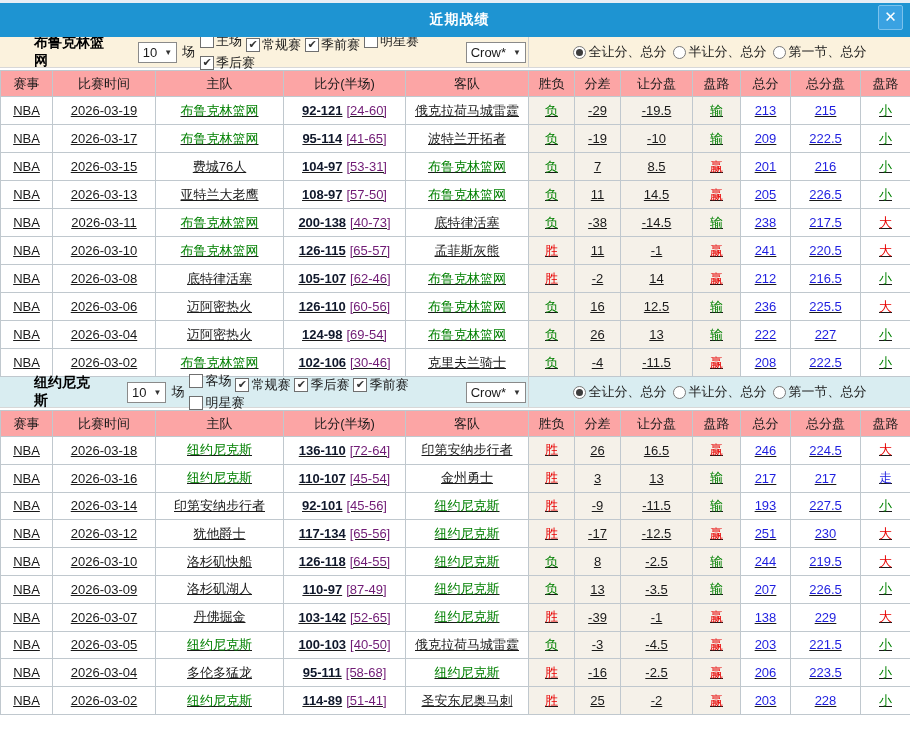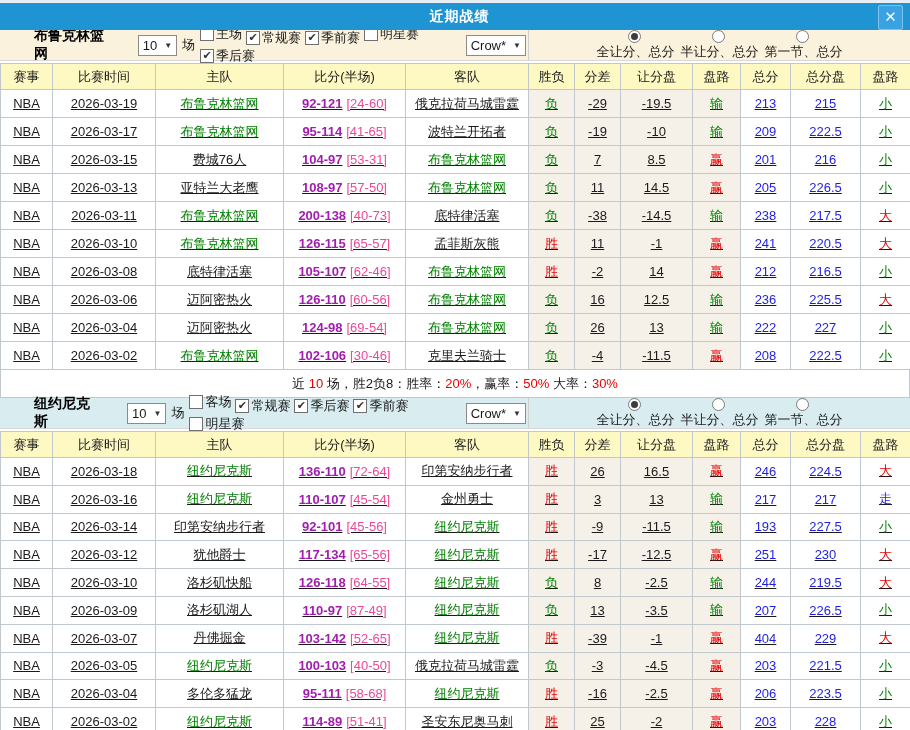--- a/index.html
+++ b/index.html
@@ -4,21 +4,21 @@
 <style>
   html,body{margin:0;padding:0;}
   body{
     width:910px;height:730px;overflow:hidden;background:#fff;
     font-family:"Liberation Sans","DejaVu Sans",sans-serif;
     font-size:13px;color:#1a1a1a;
   }
   .app{width:910px;height:730px;position:relative;}
   .topstrip{height:3px;background:#e7eef5;}
   
-  .titlebar{height:27px;background:#1e94d2;position:relative;display:flex;align-items:center;justify-content:center;padding-left:9px;}
+  .titlebar{height:34px;background:#1e94d2;position:relative;display:flex;align-items:center;justify-content:center;padding-left:9px;}
   .titlebar .title{color:#fff;font-weight:bold;font-size:14px;letter-spacing:1px;}
   .closebtn{
     position:absolute;right:7px;top:2px;width:23px;height:23px;
     background:#3aa2e2;border:1px solid #7cc2ec;border-radius:2px;
     color:#fff;font-weight:bold;font-size:15px;line-height:22px;text-align:center;cursor:pointer;
   }
   
   .controlbar{height:30px;display:flex;border-bottom:1px solid #d8d8d8;}
   .cb-left{width:528px;display:flex;align-items:center;border-right:1px solid #cfcfcf;}
   .cb-right{flex:1;display:flex;align-items:center;justify-content:center;}
@@ -27,42 +27,42 @@
     display:inline-flex;align-items:center;background:#fff;border:1px solid #8a8a8a;
     height:19px;padding:0 4px;margin:0 2px;font-size:13px;cursor:pointer;
   }
   .sel .caret{font-size:8px;color:#333;margin-left:7px;}
   .lbl{margin:0 1px 0 3px;}
   .chkwrap{display:inline-flex;align-items:center;margin-left:4px;cursor:pointer;}
   .chk{
     display:inline-block;width:12px;height:12px;border:1px solid #6f6f6f;background:#fff;
     font-size:11px;line-height:11px;text-align:center;color:#333;font-weight:bold;margin-right:2px;
   }
-  .radwrap{display:inline-flex;align-items:center;margin:16px 3px;cursor:pointer;flex-direction:column;}
+  .radwrap{display:inline-flex;align-items:center;margin:16px 3px;cursor:pointer;}
   .rad{
     display:inline-block;width:11px;height:11px;border:1px solid #7a7a7a;border-radius:50%;
     background:#fff;margin-right:3px;position:relative;
   }
   .rad.on::after{
     content:"";position:absolute;left:2px;top:2px;width:7px;height:7px;border-radius:50%;background:#3c3c3c;
   }
   
   .tablegap{height:2px;background:#fff;}
   table{width:910px;border-collapse:collapse;table-layout:fixed;}
   th,td{border:1px solid #c0c8ce;text-align:center;padding:0;overflow:hidden;white-space:nowrap;}
-  thead th{height:25px;background:#fef9c3;font-weight:normal;font-size:13px;}
+  thead th{height:25px;background:#fca5a5;font-weight:normal;font-size:13px;}
   tbody tr{height:28px;background:#fff;text-decoration:underline;}
   .t2 tbody tr{height:27.8px;}
   td.mid{background:#f5f1e9;}
   .w0{width:52px}.w1{width:103px}.w2{width:128px}.w3{width:122px}.w4{width:123px}
   .w5{width:46px}.w6{width:46px}.w7{width:72px}.w8{width:48px}
   .w9{width:50px}.w10{width:70px}.w11{width:50px}
   .subject{color:#008000;}
-  .score-b{font-weight:bold;color:#a21caf;}
-  .half{color:#ec4899;margin-left:4px;}
+  .score-b{font-weight:bold;color:#0f172a;}
+  .half{color:#701a75;margin-left:4px;}
   .bluev{color:#1e1ee0;}
   
   .summary{
     height:27px;line-height:27px;text-align:center;background:#fff;
     border-left:1px solid #c0c8ce;border-right:1px solid #c0c8ce;border-bottom:1px solid #c0c8ce;
     font-size:13px;
   }
   .summary .redseg{color:#e80000;}
 </style>
 </head>
@@ -289,21 +289,20 @@
             <td class="mid"><span style="color:#008000">负</span></td>
             <td class="mid">-4</td>
             <td class="mid">-11.5</td>
             <td class="mid"><span style="color:#e80000">赢</span></td>
             <td><span class="bluev">208</span></td>
             <td><span class="bluev">222.5</span></td>
             <td><span style="color:#008000">小</span></td>
           </tr>
         </tbody>
     </table>
-    <div class="summary"><span>近 </span><span class="redseg">10</span><span> 场，胜2负8：胜率：</span><span class="redseg">20%</span><span>，赢率：</span><span class="redseg">50%</span><span> 大率：</span><span class="redseg">30%</span></div>
   </div>
 
   <div class="section">
     <div class="controlbar" style="background: rgb(217, 237, 241);">
       <div class="cb-left">
         <span class="teamname">纽约尼克斯</span>
         <span class="sel">
           <span>10</span>
           <span class="caret">▼</span>
         </span>
@@ -464,21 +463,21 @@
           <tr>
             <td>NBA</td>
             <td>2026-03-07</td>
             <td><span class="">丹佛掘金</span></td>
             <td><span class="score-b">103-142</span><span class="half">[52-65]</span></td>
             <td><span class="subject">纽约尼克斯</span></td>
             <td class="mid"><span style="color:#e80000">胜</span></td>
             <td class="mid">-39</td>
             <td class="mid">-1</td>
             <td class="mid"><span style="color:#e80000">赢</span></td>
-            <td><span class="bluev">404</span></td>
+            <td><span class="bluev">138</span></td>
             <td><span class="bluev">229</span></td>
             <td><span style="color:#e80000">大</span></td>
           </tr>
           <tr>
             <td>NBA</td>
             <td>2026-03-05</td>
             <td><span class="subject">纽约尼克斯</span></td>
             <td><span class="score-b">100-103</span><span class="half">[40-50]</span></td>
             <td><span class="">俄克拉荷马城雷霆</span></td>
             <td class="mid"><span style="color:#008000">负</span></td>

